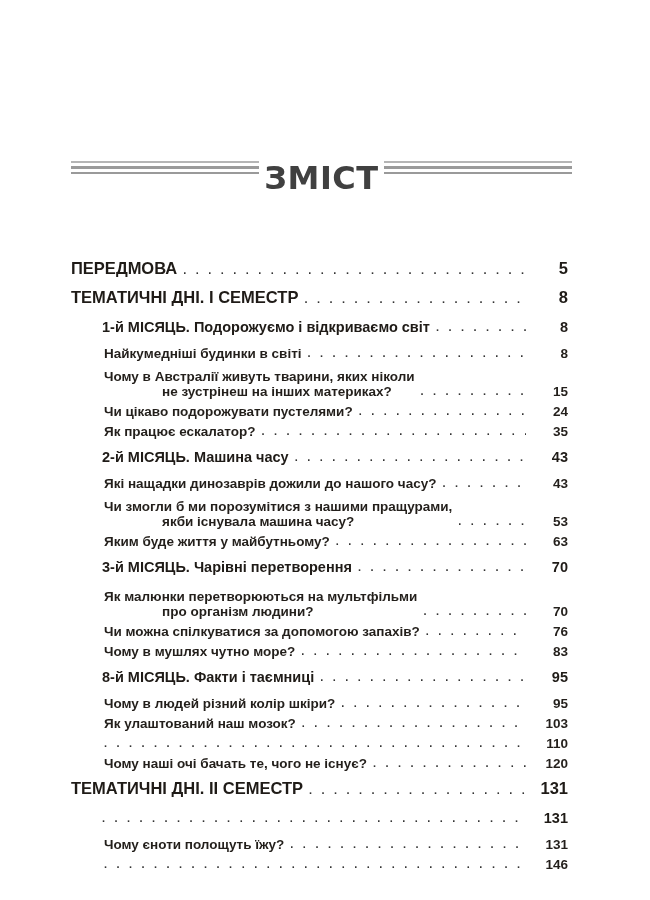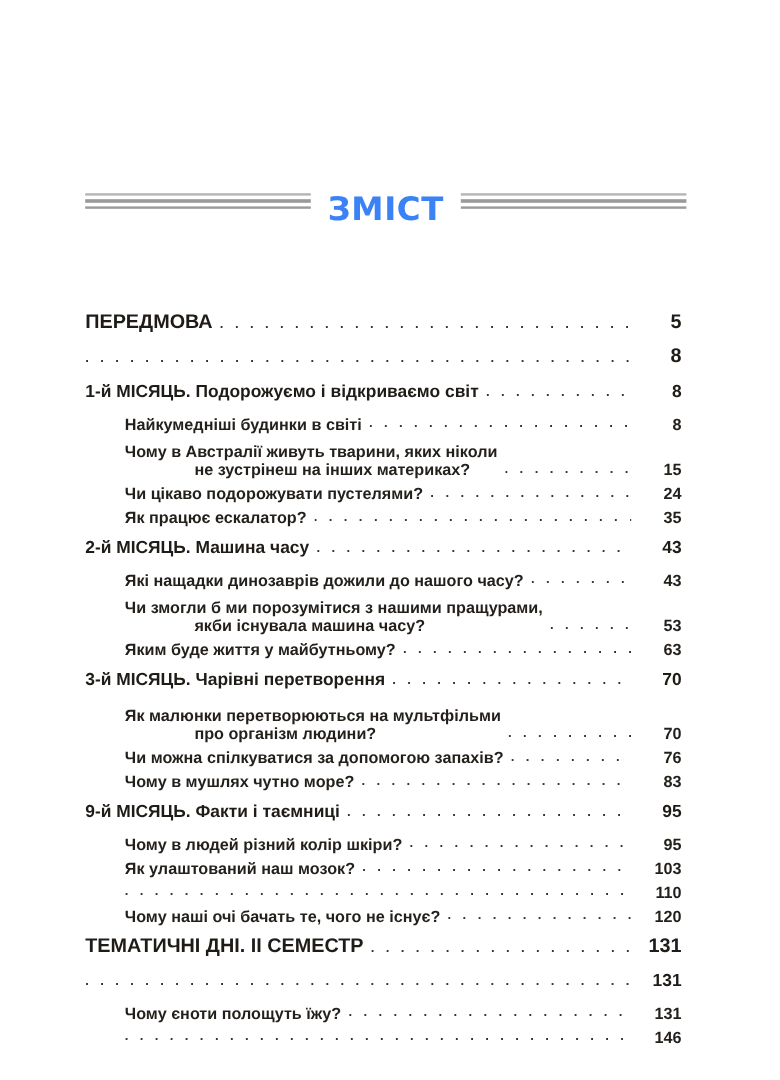--- a/index.html
+++ b/index.html
@@ -7,30 +7,30 @@
            font-family: "Liberation Sans", sans-serif; color: #1a1a1a; }
     .title-row { position: absolute; left: 71px; top: 155px; width: 501px; height: 34px; }
     .rule { position: absolute; top: 6px; width: 188px; height: 14px; }
     .rule.left { left: 0; }
     .rule.right { right: 0; }
     .rule span { position: absolute; left: 0; right: 0; background: #9a9a9a; }
     .rule span.l1 { top: 0; height: 2px; background: #b5b5b5; }
     .rule span.l2 { top: 5px; height: 3px; }
     .rule span.l3 { top: 11px; height: 2px; }
     .page-title { position: absolute; left: 0; right: 0; top: 4px; text-align: center;
-                  font-size: 27px; font-weight: bold; letter-spacing: 0.5px; color: #3b82f6;
+                  font-size: 32px; font-weight: bold; letter-spacing: 0.5px; color: #404040;
                   font-family: "DejaVu Sans", sans-serif; }
     .toc { position: absolute; left: 71px; top: 258px; width: 497px; font-weight: bold; }
     .entry { position: relative; display: flex; align-items: flex-end; }
     .entry .text { white-space: nowrap; padding-right: 6px; }
     .entry .leader { flex: 1; overflow: hidden; white-space: nowrap; letter-spacing: 3.2px;
                      color: #333; font-size: 11px; margin-bottom: 2px; }
     .entry .page { width: 42px; text-align: right; white-space: nowrap; }
     .lvl0 { font-size: 16.5px; height: 20px; margin-bottom: 9px; color: #1f1b17; }
-    .lvl1 { font-size: 14.5px; height: 19px; margin-bottom: 6px; color: #1f1b17; }
+    .lvl1 { font-size: 14.5px; height: 19px; margin-bottom: 6px; color: #1f1b17; margin-left: 31px; }
     .lvl2 { font-size: 13.5px; height: 20px; padding-left: 33px; color: #231f1b; }
     .lvl2.two { height: 38px; }
     .lvl2 .stack { display: flex; flex-direction: column; white-space: nowrap; margin-top: 46px; }
     .lvl2 .stack .cont { padding-left: 58px; }
     .lvl2.last { margin-bottom: 7px; }
   </style>
 </head>
 <body>
 
 <div class="title-row">
@@ -47,20 +47,21 @@
     </div>
 </div>
 
 <div class="toc" id="toc">
     <div class="entry lvl0">
       <span class="text">ПЕРЕДМОВА</span>
       <span class="leader">. . . . . . . . . . . . . . . . . . . . . . . . . . . . . . . . . . . . . . . . . . . . . . . . . . . . . . . . . . . . . . . . . . . . . . . . . . . . . . . . </span>
       <span class="page">5</span>
     </div>
     <div class="entry lvl0">
+      <span class="text">ТЕМАТИЧНІ ДНІ. І СЕМЕСТР</span>
       <span class="leader">. . . . . . . . . . . . . . . . . . . . . . . . . . . . . . . . . . . . . . . . . . . . . . . . . . . . . . . . . . . . . . . . . . . . . . . . . . . . . . . . </span>
       <span class="page">8</span>
     </div>
     <div class="entry lvl1">
       <span class="text">1-й МІСЯЦЬ. Подорожуємо і відкриваємо світ</span>
       <span class="leader">. . . . . . . . . . . . . . . . . . . . . . . . . . . . . . . . . . . . . . . . . . . . . . . . . . . . . . . . . . . . . . . . . . . . . . . . . . . . . . . . </span>
       <span class="page">8</span>
     </div>
     <div class="entry lvl2">
       <span class="text">Найкумедніші будинки в світі</span>
@@ -125,21 +126,21 @@
       <span class="text">Чи можна спілкуватися за допомогою запахів?</span>
       <span class="leader">. . . . . . . . . . . . . . . . . . . . . . . . . . . . . . . . . . . . . . . . . . . . . . . . . . . . . . . . . . . . . . . . . . . . . . . . . . . . . . . . </span>
       <span class="page">76</span>
     </div>
     <div class="entry lvl2 last">
       <span class="text">Чому в мушлях чутно море?</span>
       <span class="leader">. . . . . . . . . . . . . . . . . . . . . . . . . . . . . . . . . . . . . . . . . . . . . . . . . . . . . . . . . . . . . . . . . . . . . . . . . . . . . . . . </span>
       <span class="page">83</span>
     </div>
     <div class="entry lvl1">
-      <span class="text">9-й МІСЯЦЬ. Факти і таємниці</span>
+      <span class="text">8-й МІСЯЦЬ. Факти і таємниці</span>
       <span class="leader">. . . . . . . . . . . . . . . . . . . . . . . . . . . . . . . . . . . . . . . . . . . . . . . . . . . . . . . . . . . . . . . . . . . . . . . . . . . . . . . . </span>
       <span class="page">95</span>
     </div>
     <div class="entry lvl2">
       <span class="text">Чому в людей різний колір шкіри?</span>
       <span class="leader">. . . . . . . . . . . . . . . . . . . . . . . . . . . . . . . . . . . . . . . . . . . . . . . . . . . . . . . . . . . . . . . . . . . . . . . . . . . . . . . . </span>
       <span class="page">95</span>
     </div>
     <div class="entry lvl2">
       <span class="text">Як улаштований наш мозок?</span>

